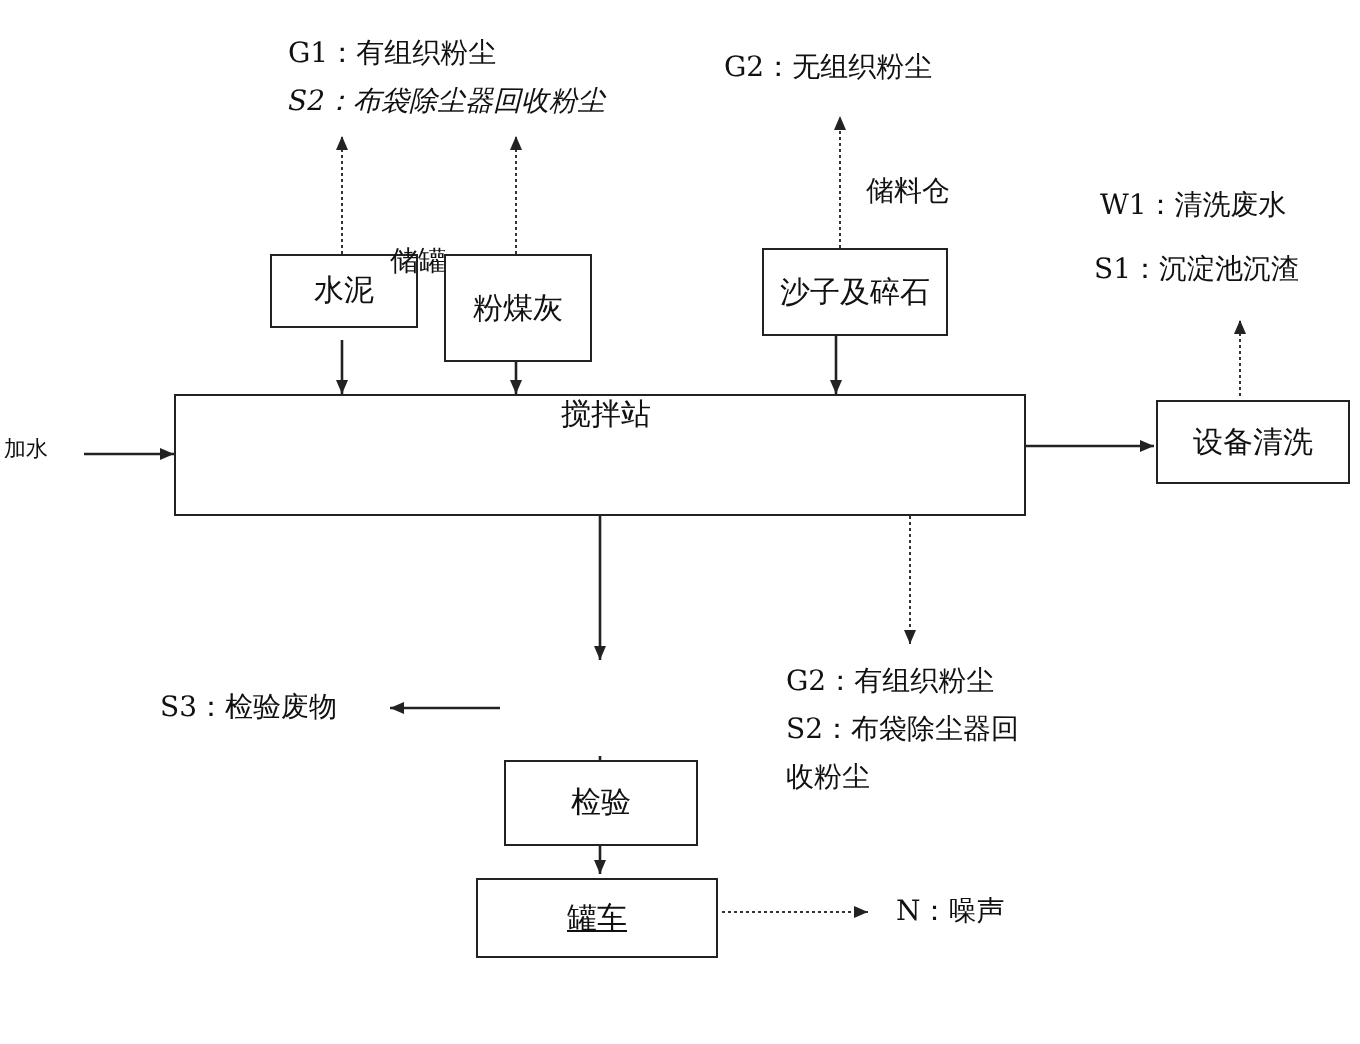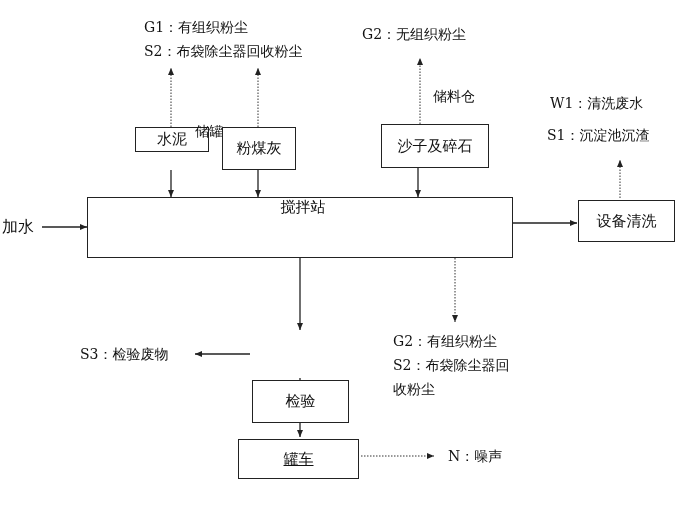--- a/index.html
+++ b/index.html
@@ -31,50 +31,50 @@
   <line x1="250" y1="354" x2="195" y2="354" stroke="#222" stroke-width="1.3" marker-end="url(#ah)"></line>
 
   <line x1="171" y1="127" x2="171" y2="68" stroke="#333" stroke-width="1" stroke-dasharray="1.5,1.5" marker-end="url(#ah)"></line>
   <line x1="258" y1="127" x2="258" y2="68" stroke="#333" stroke-width="1" stroke-dasharray="1.5,1.5" marker-end="url(#ah)"></line>
   <line x1="420" y1="124" x2="420" y2="58" stroke="#333" stroke-width="1" stroke-dasharray="1.5,1.5" marker-end="url(#ah)"></line>
   <line x1="620" y1="198" x2="620" y2="160" stroke="#333" stroke-width="1" stroke-dasharray="1.5,1.5" marker-end="url(#ah)"></line>
   <line x1="455" y1="258" x2="455" y2="322" stroke="#333" stroke-width="1" stroke-dasharray="1.5,1.5" marker-end="url(#ah)"></line>
   <line x1="361" y1="456" x2="434" y2="456" stroke="#333" stroke-width="1" stroke-dasharray="1.5,1.5" marker-end="url(#ah)"></line>
 </svg>
 
-<div class="box" style="left:135px;top:127px;width:74px;height:25px;">
+<div class="box" style="left:135px;top:127px;width:74px;height:37px;">
   <span>水泥</span>
 </div>
-<div class="box" style="left:222px;top:127px;width:74px;height:43px;">
+<div class="box" style="left:222px;top:127px;width:74px;height:54px;">
   <span>粉煤灰</span>
 </div>
-<div class="box" style="left:381px;top:124px;width:108px;height:44px;">
+<div class="box" style="left:381px;top:124px;width:93px;height:44px;">
   <span>沙子及碎石</span>
 </div>
 <div class="box" style="left:87px;top:197px;width:426px;height:61px;align-items:flex-start;padding-top:0;">
   <span style="margin-left:6px;">搅拌站</span>
 </div>
 <div class="box" style="left:578px;top:200px;width:97px;height:42px;">
   <span>设备清洗</span>
 </div>
 <div class="box" style="left:252px;top:332px;width:97px;height:43px;margin-top:48px;">
   <span>检验</span>
 </div>
 <div class="box" style="left:238px;top:439px;width:121px;height:40px;text-decoration:underline;">
   <span>罐车</span>
 </div>
 
 <div class="txt" style="left:195px;top:76px;margin-top:48px;">储罐</div>
 <div class="txt" style="left:433px;top:89px;">储料仓</div>
-<div class="txt" style="left:2px;top:219px;font-size:16px;">加水</div>
+<div class="txt" style="left:2px;top:219px;font-size:11px;">加水</div>
 
 <div class="txt" style="left:144px;top:20px;">
   <span class="serif">G1：</span><span>有组织粉尘</span>
 </div>
-<div class="txt" style="left:144px;top:44px;">
+<div class="txt" style="left:144px;top:44px;font-style:italic;">
   <span class="serif">S2：</span><span>布袋除尘器回收粉尘</span>
 </div>
 <div class="txt" style="left:362px;top:27px;">
   <span class="serif">G2：</span><span>无组织粉尘</span>
 </div>
 <div class="txt" style="left:550px;top:96px;text-align:center;">
   <span class="serif">W1：</span><span>清洗废水</span>
 </div>
 <div class="txt" style="left:547px;top:128px;">
   <span class="serif">S1：</span><span>沉淀池沉渣</span>

